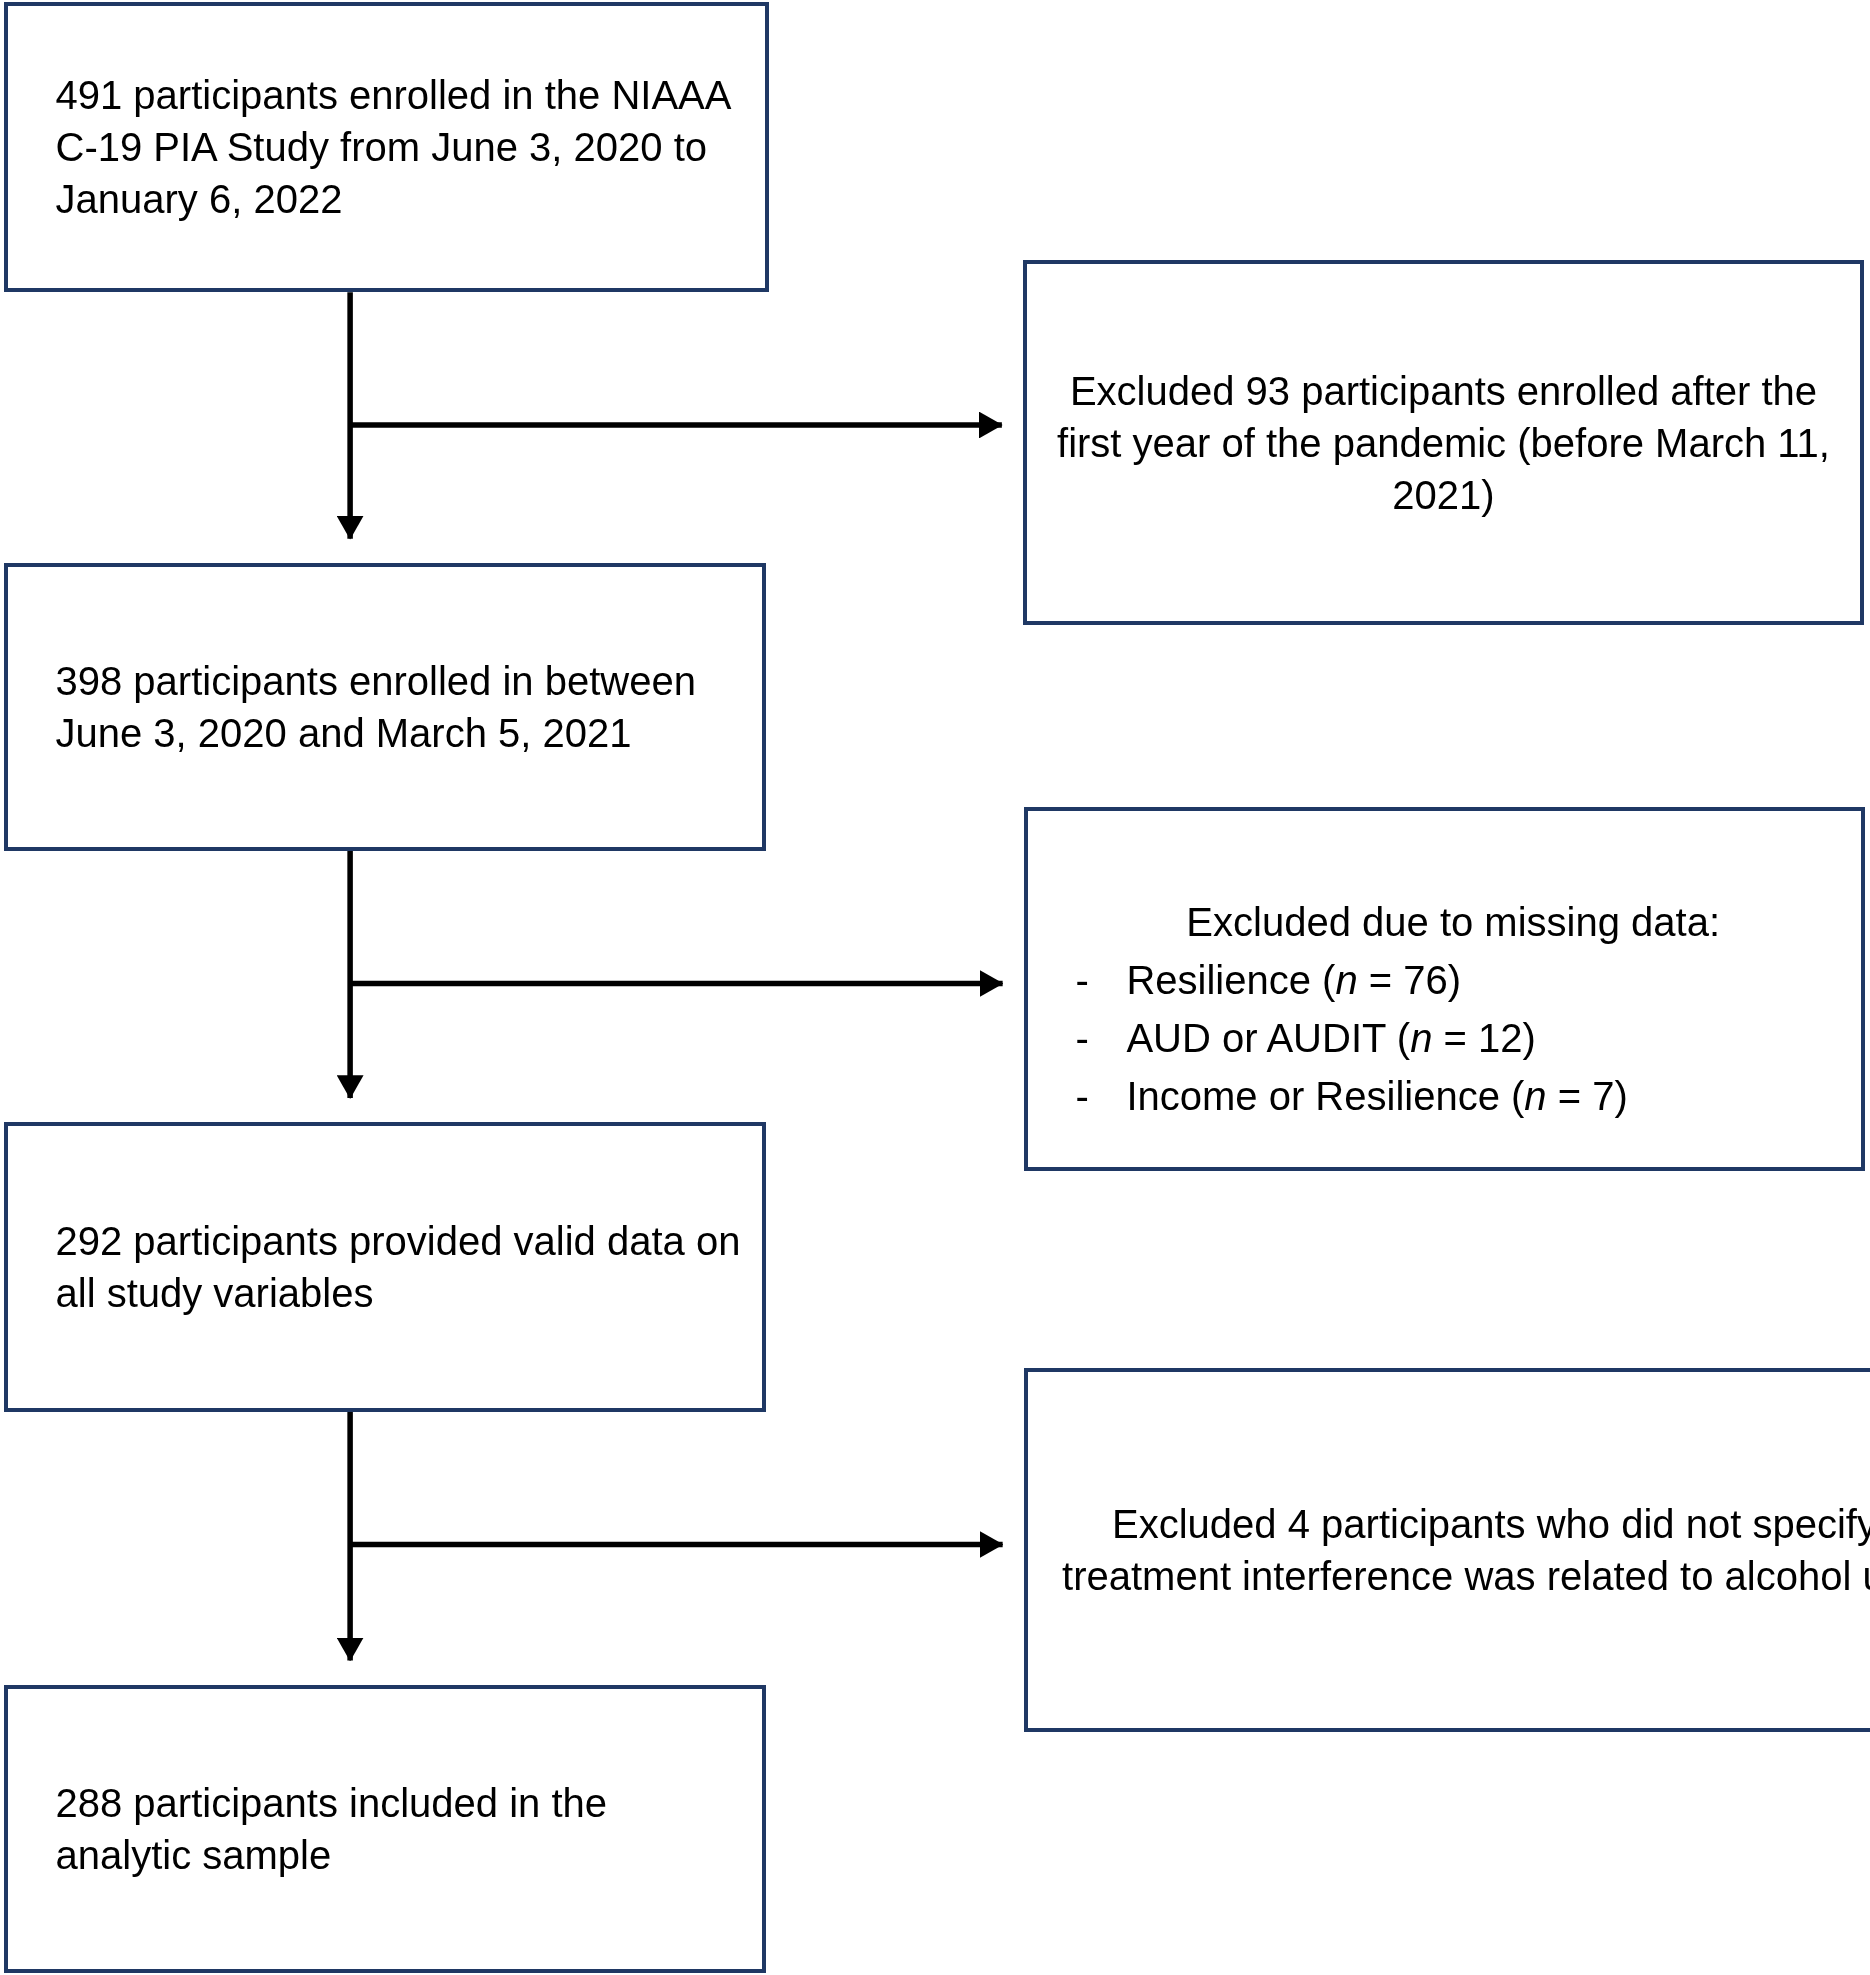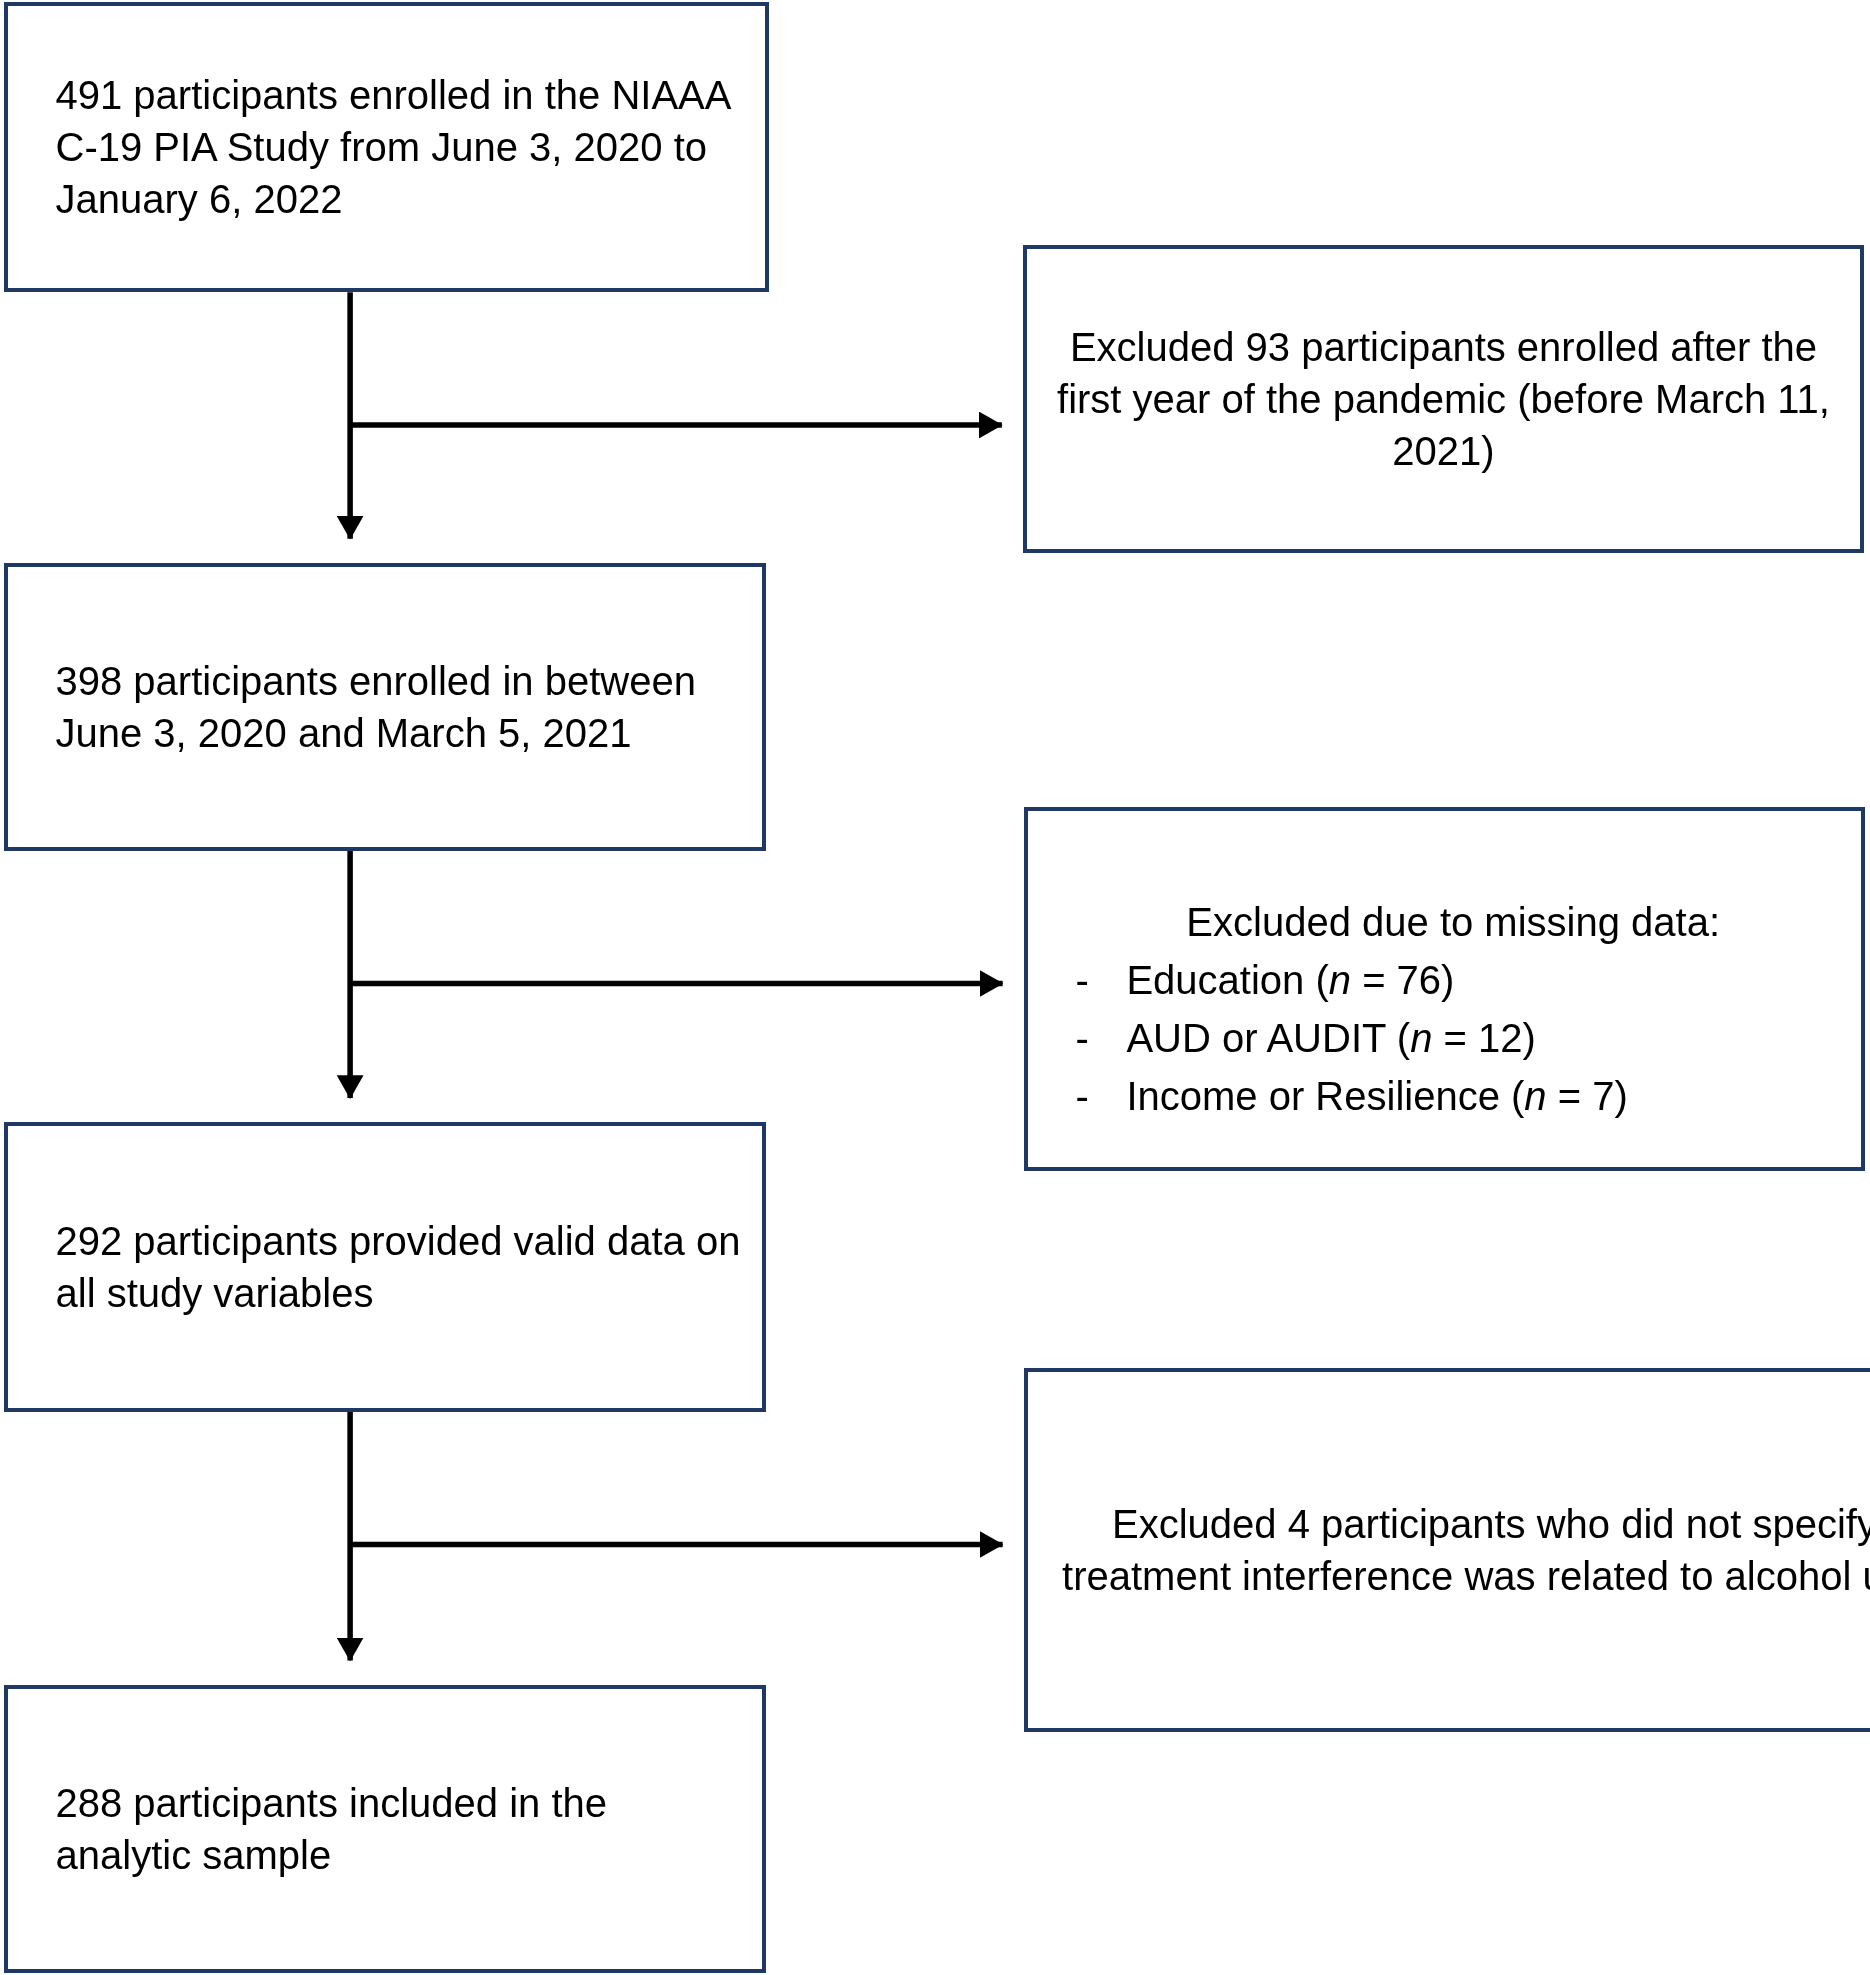--- a/index.html
+++ b/index.html
@@ -120,31 +120,31 @@
   </div>
 
   <div class="flow-box left-box" style="left:4px; top:1122px; width:762px; height:290px;justify-content:flex-end;">
     <div class="box-text">292 participants provided valid data on all study variables</div>
   </div>
 
   <div class="flow-box left-box" style="left:4px; top:1685px; width:762px; height:288px;">
     <div class="box-text">288 participants included in the analytic sample</div>
   </div>
 
-  <div class="flow-box excl-box" style="left:1023px; top:245px; width:841px; height:308px;">
+  <div class="flow-box excl-box" style="left:1023px; top:260px; width:841px; height:365px;">
     <div class="box-text">Excluded 93 participants enrolled after the first year of the pandemic (before March 11, 2021)</div>
   </div>
 
   <div class="flow-box excl-box" style="left:1024px; top:807px; width:841px; height:364px;">
     <div class="excl-list">
       <div class="excl-list-title">Excluded due to missing data:</div>
 
       <div class="excl-list-row">
         <span class="excl-bullet">-</span>
-        <span class="excl-item-text"><span>Education</span> <span>(</span><span class="it">n</span><span> = </span><span>76)</span></span>
+        <span class="excl-item-text"><span>Resilience</span> <span>(</span><span class="it">n</span><span> = </span><span>76)</span></span>
       </div>
 
       <div class="excl-list-row">
         <span class="excl-bullet">-</span>
         <span class="excl-item-text"><span>AUD or AUDIT</span> <span>(</span><span class="it">n</span><span> = </span><span>12)</span></span>
       </div>
 
       <div class="excl-list-row">
         <span class="excl-bullet">-</span>
         <span class="excl-item-text"><span>Income or Resilience</span> <span>(</span><span class="it">n</span><span> = </span><span>7)</span></span>

